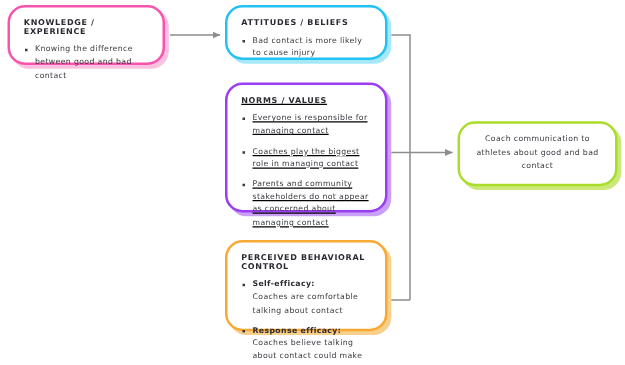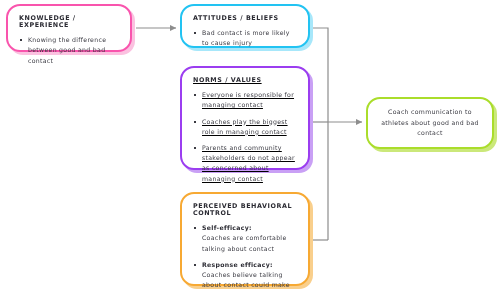--- a/index.html
+++ b/index.html
@@ -86,21 +86,21 @@
     border-color: #22c3f2;
     box-shadow: 3px 3px 0 0 #a7e7fa;
   }
   #node-norms {
     left: 180px; top: 66px; width: 130px; height: 104px;
     border-color: #9b3df0;
     box-shadow: 3px 3px 0 0 #c9a0f5;
     text-decoration: underline;
   }
   #node-pbc {
-    left: 180px; top: 192px; width: 130px; height: 94px;
+    left: 180px; top: 192px; width: 130px; height: 73px;
     border-color: #f7a933;
     box-shadow: 3px 3px 0 0 #f9cf8c;
   }
   #node-outcome {
     left: 366px; top: 97px; width: 128px; height: 52px;
     border-color: #aadd2b;
     box-shadow: 3px 3px 0 0 #cbe87a;
     display: flex;
     align-items: center;
     justify-content: center;

